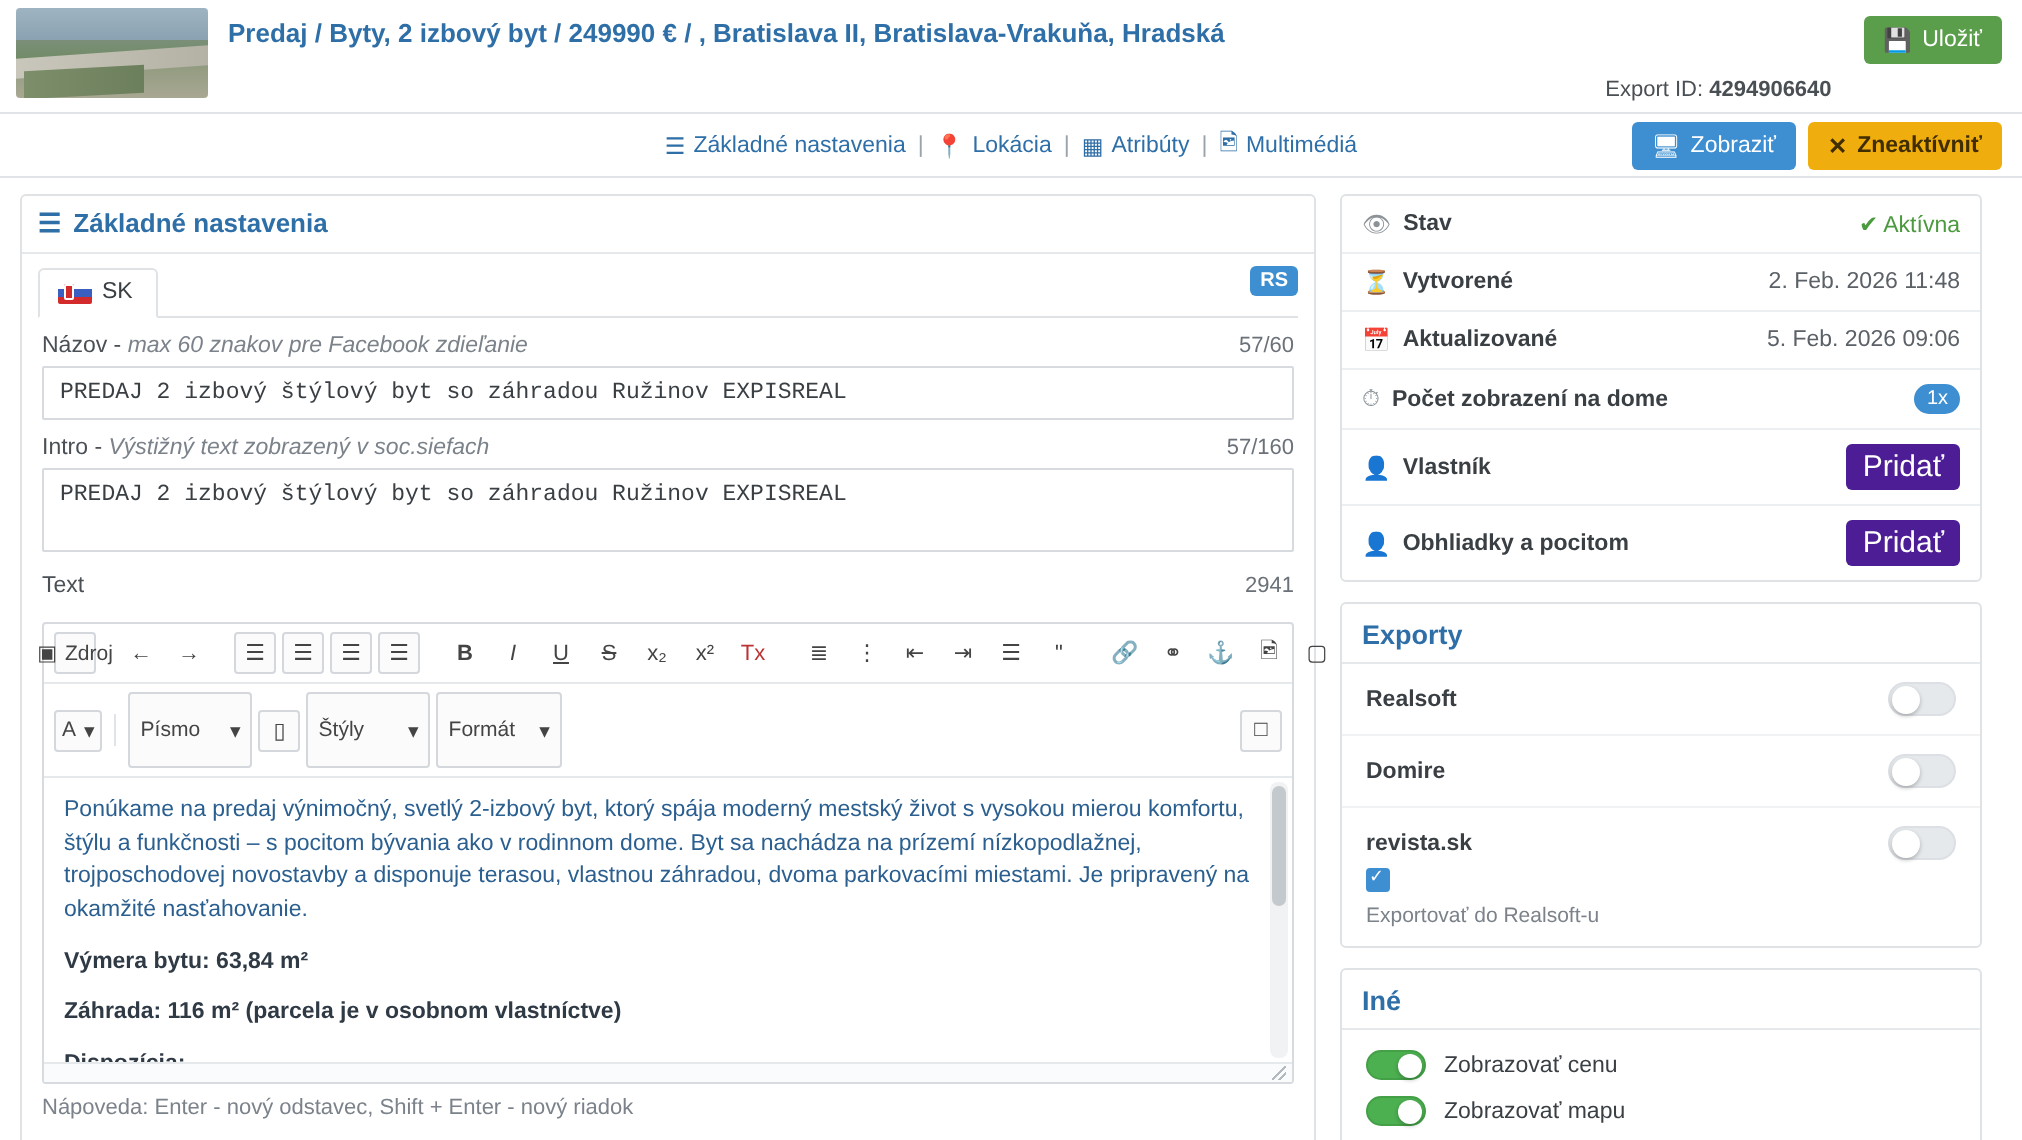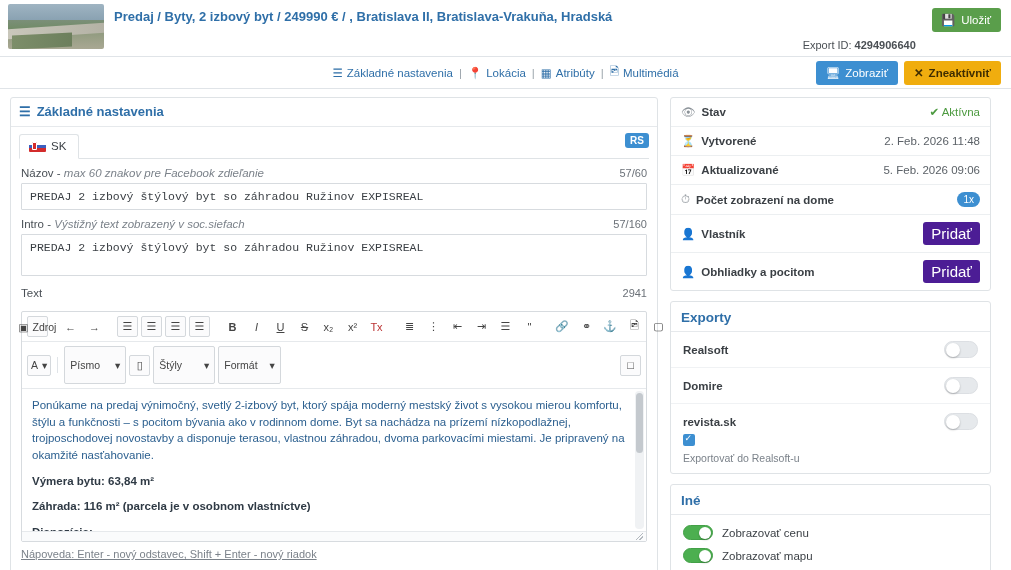--- a/index.html
+++ b/index.html
@@ -164,21 +164,21 @@
   .ed-resize {
     height: 10px; border-top: 1px solid #e6e9ec; background:#fafbfc;
     position: relative;
   }
   .ed-resize:after{
     content:""; position:absolute; right:3px; top:1px; width:7px; height:7px;
     background:
       linear-gradient(135deg, transparent 45%, #b3b9bf 45% 55%, transparent 55%),
       linear-gradient(135deg, transparent 70%, #b3b9bf 70% 80%, transparent 80%);
   }
-  .hint { padding: 6px 10px 0 10px; font-size: 11px; color:#7b828a;text-decoration:underline; }
+  .hint { padding: 6px 10px 0 10px; font-size: 11px; color:#7b828a; }
 
   .bottom-fields { display:flex; gap: 14px; padding: 10px 10px 8px 10px; }
   .bf { }
   .bf-label { font-size: 11.5px; color:#4a5056; margin-bottom: 4px; }
   .selbox {
     width: 118px; border: 1px solid #d7dbdf; border-radius: 3px;
     padding: 5px 7px; font-size: 11.5px; background:#fff;
     display:flex; justify-content: space-between; align-items:center;
   }
 

